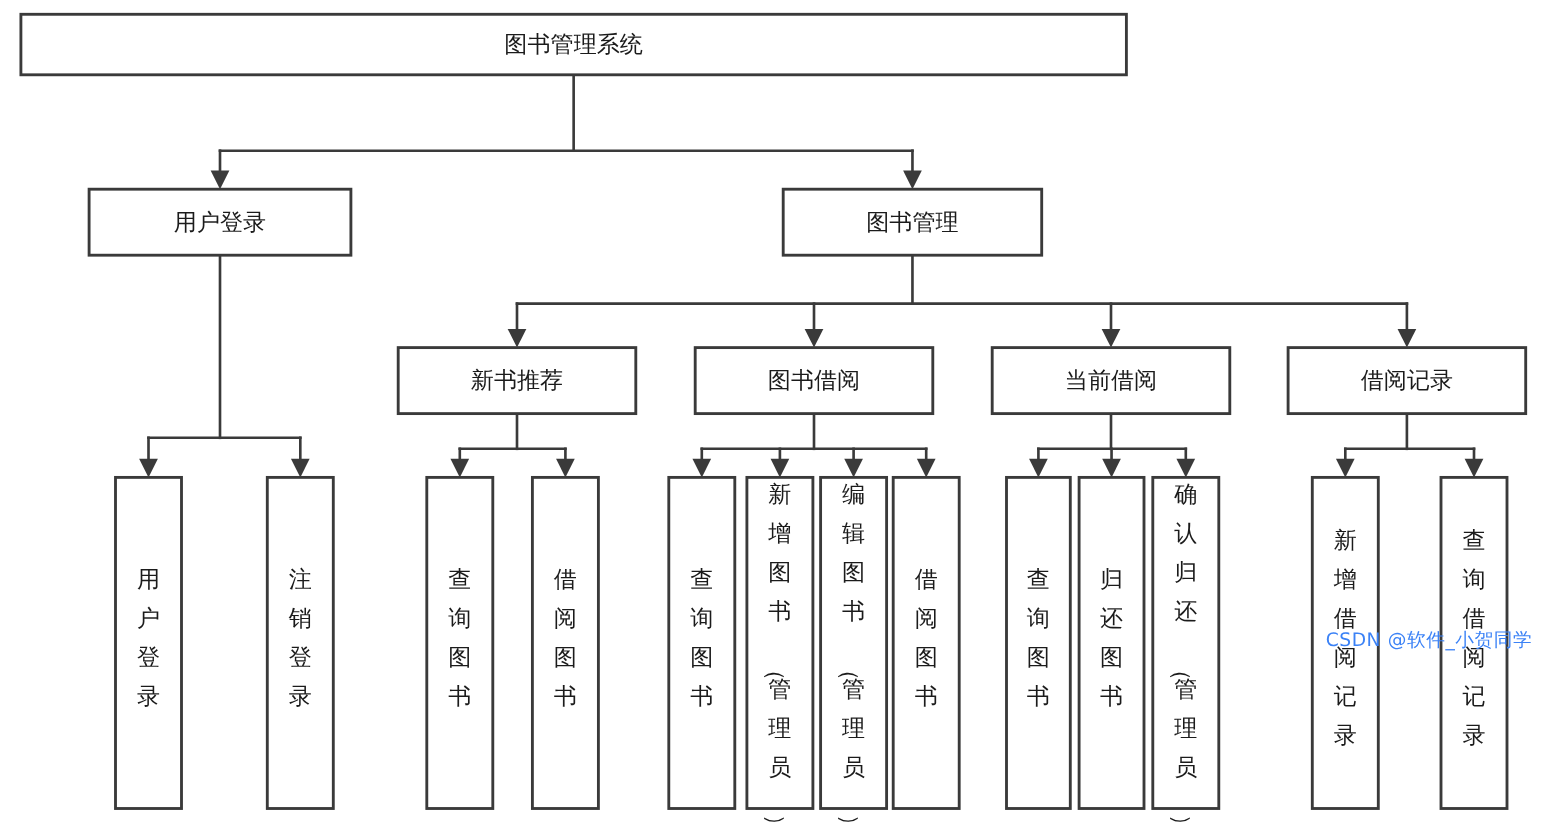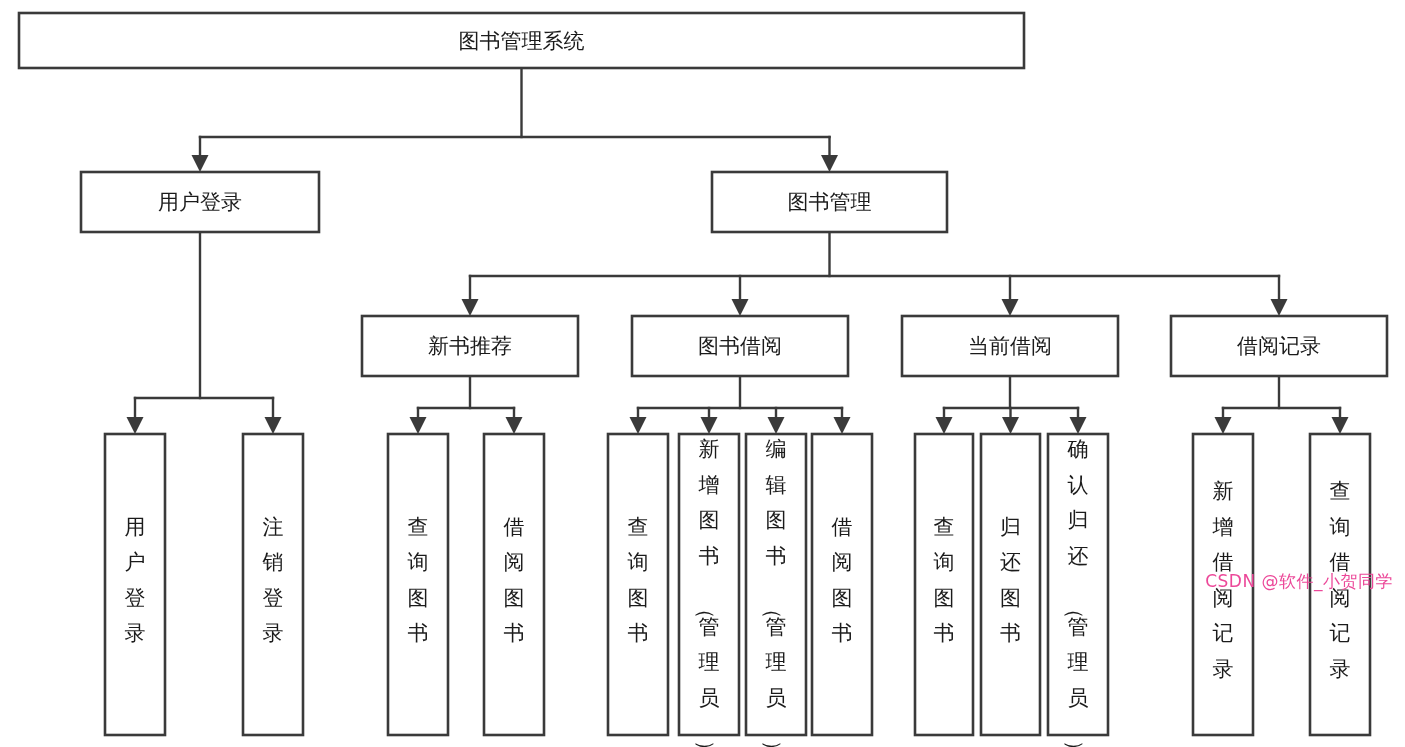--- a/index.html
+++ b/index.html
@@ -51,21 +51,21 @@
   .node-label-vertical {
     fill: #1b1b1b;
     font-family: "DejaVu Sans", "Liberation Sans", sans-serif;
     font-size: 21px;
     text-anchor: middle;
   }
   .watermark-text {
     position: absolute;
     right: 12px;
     bottom: 7px;
-    color: #ec4899;
+    color: #3b82f6;
     font-size: 17px;
     font-family: "DejaVu Sans", "Liberation Sans", sans-serif;
     white-space: nowrap;
     letter-spacing: 0.5px;
     margin-top: 28px;
   }
 </style>
 </head>
 <body>
 

